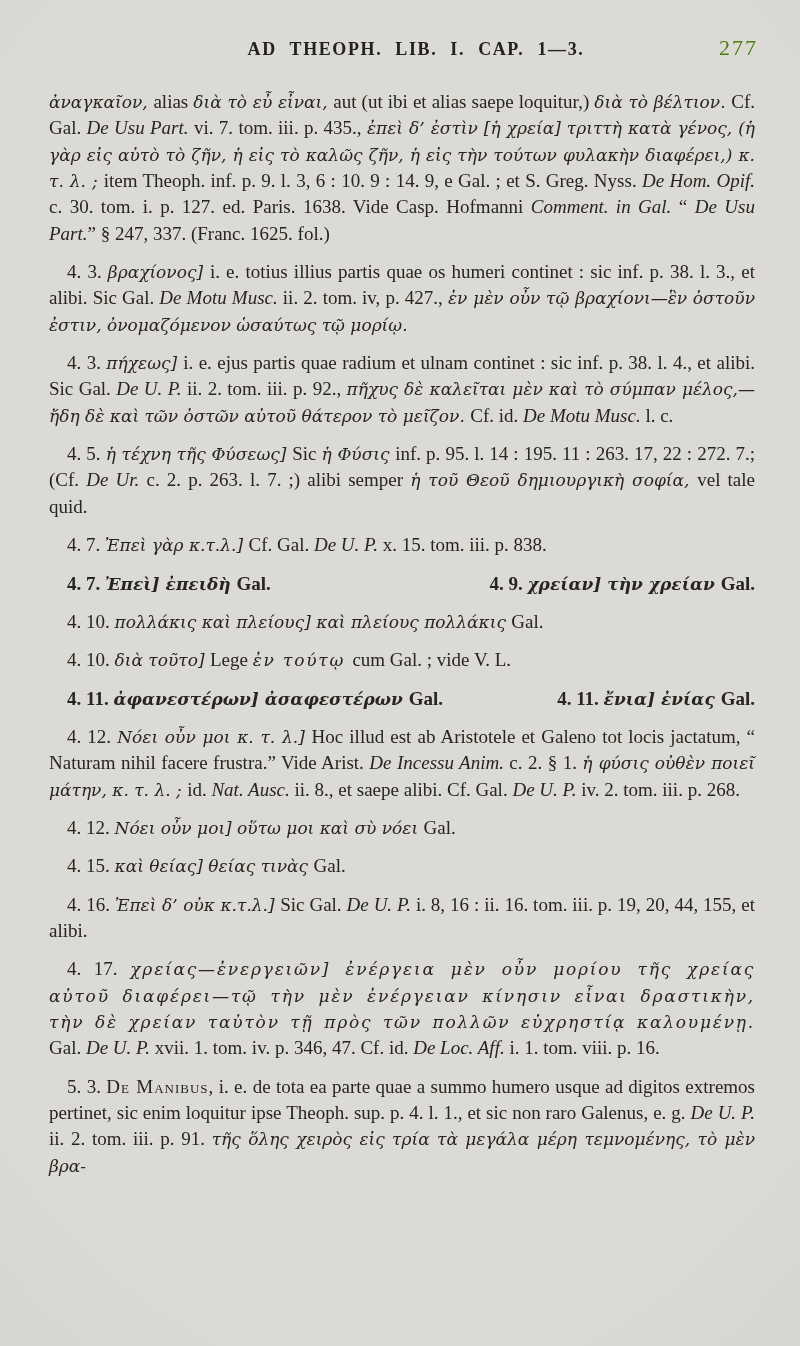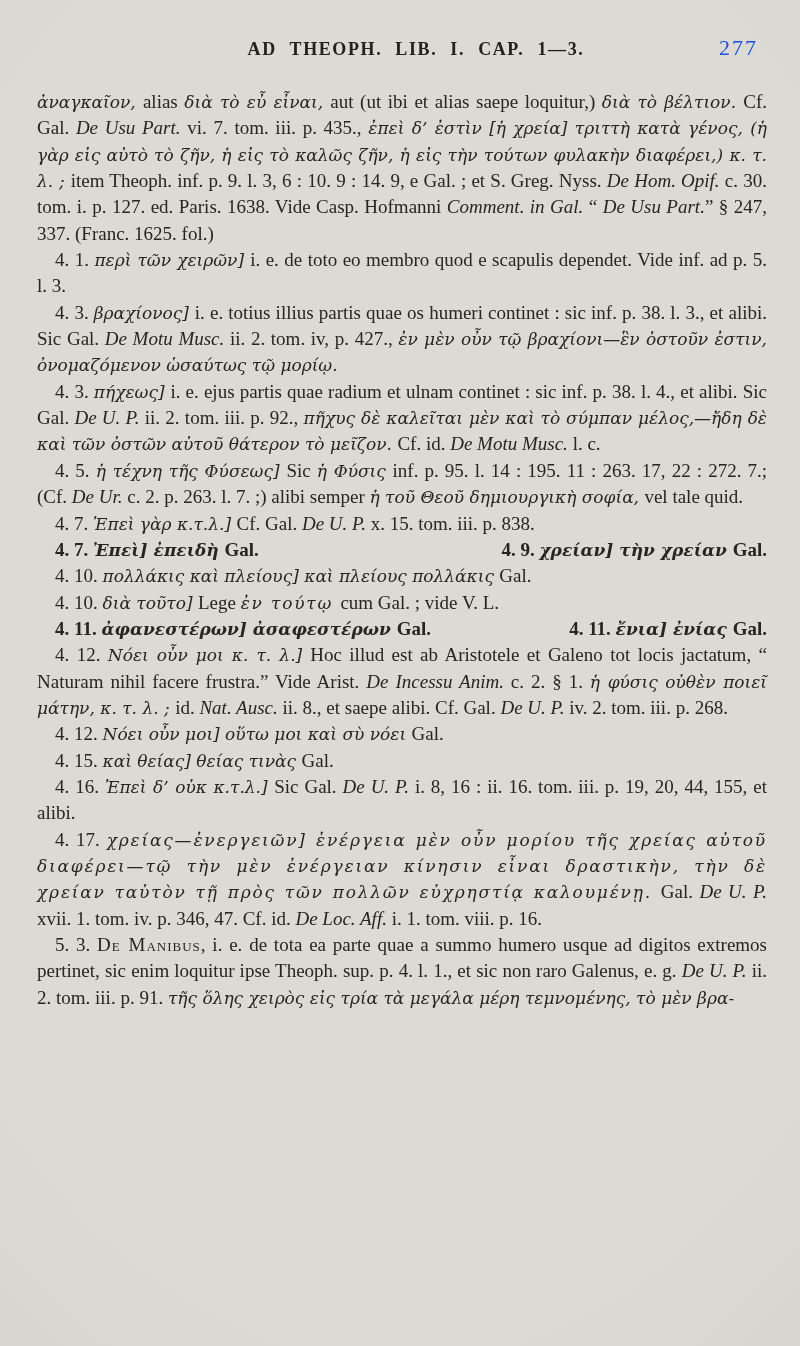--- a/index.html
+++ b/index.html
@@ -22,30 +22,30 @@
     word-spacing: 7px;
     color: #24221c;
     padding-left: 32px;
   }
   .page-number {
     position: absolute;
     top: 35px;
     right: 42px;
     font-size: 22px;
     letter-spacing: 2px;
-    color: #1d4ed8;
+    color: #4d7c0f;
   }
 
   .page-body {
     margin: 16px 33px 0 37px;
     text-align: justify;
     font-size: 19px;
     line-height: 26.35px;
   }
-  .para { margin: 0; }
+  .para { margin: 12px; }
   .para.indent { text-indent: 18px; }
   .para.split {
     display: flex;
     justify-content: space-between;
     padding-left: 18px;
     text-indent: 0;
     font-weight: bold;
   }
   .para.split .entry { white-space: nowrap; }
 
@@ -61,21 +61,20 @@
 </head>
 <body>
 
 <div class="page">
   <header class="page-header">
     <div class="running-title">AD THEOPH. LIB. I. CAP. 1—3.</div>
     <div class="page-number">277</div>
   </header>
   <main class="page-body">
       <p class="para"><span class="seg-g">ἀναγκαῖον, </span><span class="seg-r">alias </span><span class="seg-g">διὰ τὸ εὖ εἶναι, </span><span class="seg-r">aut (ut ibi et alias saepe loquitur,) </span><span class="seg-g">διὰ τὸ βέλτιον. </span><span class="seg-r">Cf. Gal. </span><span class="seg-i">De Usu Part. </span><span class="seg-r">vi. 7. tom. iii. p. 435., </span><span class="seg-g">ἐπεὶ δ’ ἐστὶν [ἡ χρεία] τριττὴ κατὰ γένος, (ἡ γὰρ εἰς αὐτὸ τὸ ζῆν, ἡ εἰς τὸ καλῶς ζῆν, ἡ εἰς τὴν τούτων φυλακὴν διαφέρει,) κ. τ. λ. ; </span><span class="seg-r">item Theoph. inf. p. 9. l. 3, 6 : 10. 9 : 14. 9, e Gal. ; et S. Greg. Nyss. </span><span class="seg-i">De Hom. Opif. </span><span class="seg-r">c. 30. tom. i. p. 127. ed. Paris. 1638.  Vide Casp. Hofmanni </span><span class="seg-i">Comment. in Gal. </span><span class="seg-r">“ </span><span class="seg-i">De Usu Part.</span><span class="seg-r">” § 247, 337. (Franc. 1625. fol.)</span></p>
-      <p class="para indent"><span class="seg-r">4. 1. </span><span class="seg-g">περὶ τῶν χειρῶν] </span><span class="seg-r">i. e. de toto eo membro quod e scapulis dependet.  Vide inf. ad p. 5. l. 3.</span></p>
       <p class="para indent"><span class="seg-r">4. 3. </span><span class="seg-g">βραχίονος] </span><span class="seg-r">i. e. totius illius partis quae os humeri continet : sic inf. p. 38. l. 3., et alibi.  Sic Gal. </span><span class="seg-i">De Motu Musc. </span><span class="seg-r">ii. 2. tom. iv, p. 427., </span><span class="seg-g">ἐν μὲν οὖν τῷ βραχίονι—ἓν ὀστοῦν ἐστιν, ὀνομαζόμενον ὡσαύτως τῷ μορίῳ.</span></p>
       <p class="para indent"><span class="seg-r">4. 3. </span><span class="seg-g">πήχεως] </span><span class="seg-r">i. e. ejus partis quae radium et ulnam continet : sic inf. p. 38. l. 4., et alibi.  Sic Gal. </span><span class="seg-i">De U. P. </span><span class="seg-r">ii. 2. tom. iii. p. 92., </span><span class="seg-g">πῆχυς δὲ καλεῖται μὲν καὶ τὸ σύμπαν μέλος,—ἤδη δὲ καὶ τῶν ὀστῶν αὐτοῦ θάτερον τὸ μεῖζον. </span><span class="seg-r">Cf. id. </span><span class="seg-i">De Motu Musc. </span><span class="seg-r">l. c.</span></p>
       <p class="para indent"><span class="seg-r">4. 5. </span><span class="seg-g">ἡ τέχνη τῆς Φύσεως] </span><span class="seg-r">Sic </span><span class="seg-g">ἡ Φύσις </span><span class="seg-r">inf. p. 95. l. 14 : 195. 11 : 263. 17, 22 : 272. 7.; (Cf. </span><span class="seg-i">De Ur. </span><span class="seg-r">c. 2. p. 263. l. 7. ;) alibi semper </span><span class="seg-g">ἡ τοῦ Θεοῦ δημιουργικὴ σοφία, </span><span class="seg-r">vel tale quid.</span></p>
       <p class="para indent"><span class="seg-r">4. 7. </span><span class="seg-g">Ἐπεὶ γὰρ κ.τ.λ.] </span><span class="seg-r">Cf. Gal. </span><span class="seg-i">De U. P. </span><span class="seg-r">x. 15. tom. iii. p. 838.</span></p>
       <p class="para indent split">
         <span class="entry"><span class="seg-r">4. 7. </span><span class="seg-g">Ἐπεὶ] ἐπειδὴ </span><span class="seg-r">Gal.</span></span>
         <span class="entry"><span class="seg-r">4. 9. </span><span class="seg-g">χρείαν] τὴν χρείαν </span><span class="seg-r">Gal.</span></span>
       </p>
       <p class="para indent"><span class="seg-r">4. 10. </span><span class="seg-g">πολλάκις καὶ πλείους] καὶ πλείους πολλάκις </span><span class="seg-r">Gal.</span></p>
       <p class="para indent"><span class="seg-r">4. 10. </span><span class="seg-g">διὰ τοῦτο] </span><span class="seg-r">Lege </span><span class="seg-gs">ἐν τούτῳ </span><span class="seg-r">cum Gal. ; vide V. L.</span></p>

